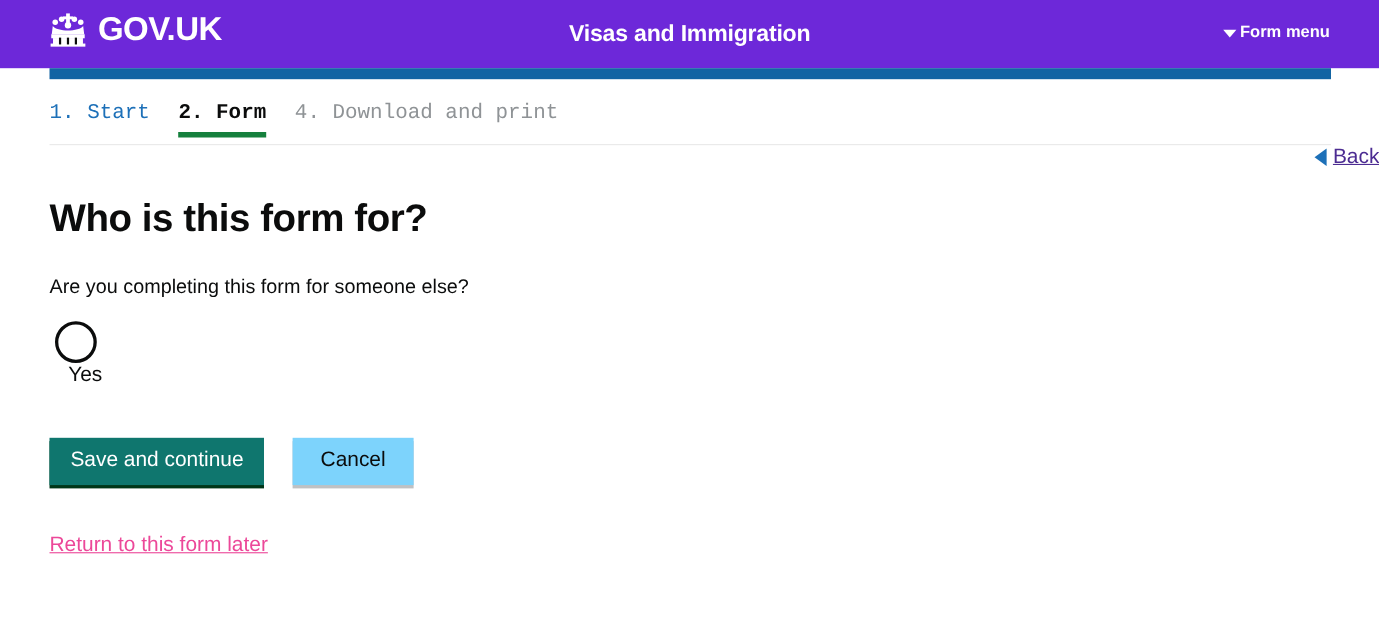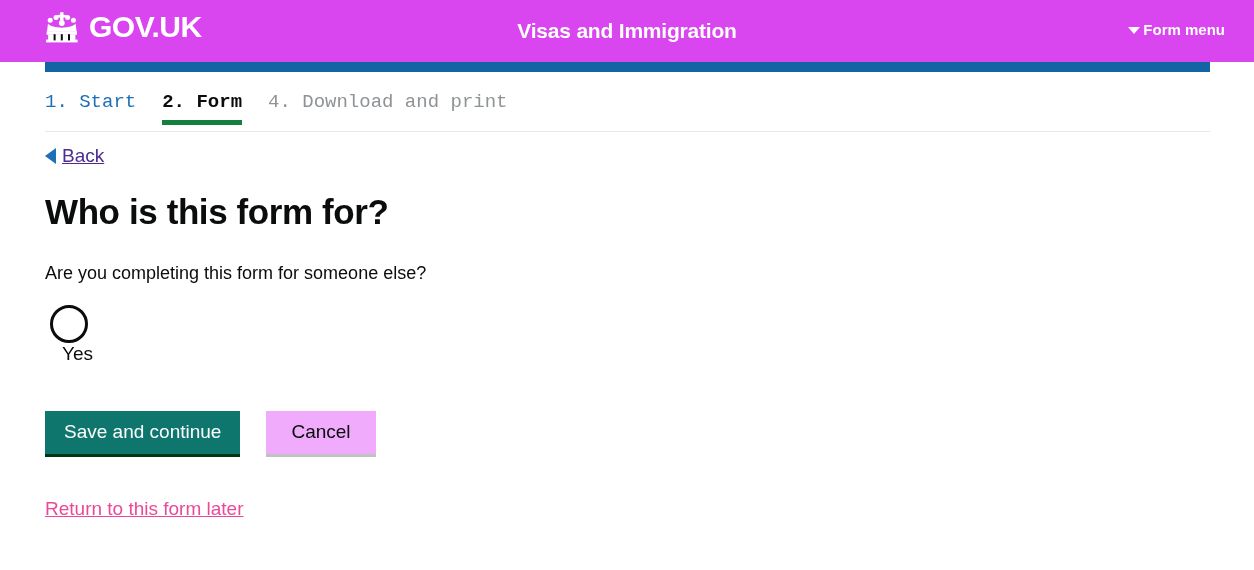--- a/index.html
+++ b/index.html
@@ -13,21 +13,21 @@
     background: #ffffff;
     font-family: "Liberation Sans", sans-serif;
     color: #0b0c0c;
     overflow: hidden;
   }
 
   
   .gov-header {
     position: relative;
     height: 62px;
-    background: #d946ef;
+    background: #6d28d9;
     display: flex;
     align-items: center;
   }
   .brand {
     position: absolute;
     left: 42px;
     top: 11px;
     display: flex;
     align-items: center;
     gap: 7px;
@@ -50,21 +50,21 @@
     left: 0;
     right: 0;
     text-align: center;
     color: #ffffff;
     font-size: 21px;
     font-weight: bold;
     letter-spacing: -0.2px;
   }
   .form-menu {
     position: absolute;
-    right: 29px;
+    right: 45px;
     top: 21px;
     color: #ffffff;
     font-size: 15px;
     font-weight: bold;
     display: flex;
     align-items: center;
     gap: 3px;
     cursor: pointer;
     text-decoration: none;
   }
@@ -125,24 +125,24 @@
   }
   .steps-rule {
     width: 1165px;
     height: 1px;
     background: #e8e8e8;
     margin-top: 6px;
   }
 
   
   .back-row {
-    margin-top: 13px;
     display: flex;
     align-items: center;
     gap: 6px;
+    justify-content: flex-end;
   }
   .caret-left {
     width: 0;
     height: 0;
     border-top: 8px solid transparent;
     border-bottom: 8px solid transparent;
     border-right: 11px solid #1d70b8;
     display: inline-block;
   }
   .back-link {
@@ -221,21 +221,21 @@
     cursor: pointer;
     padding: 11px 19px 12px 19px;
     line-height: 1.1;
   }
   .btn-primary {
     background: #0f766e;
     color: #ffffff;
     box-shadow: 0 3px 0 #003618;
   }
   .btn-secondary {
-    background: #f0abfc;
+    background: #7dd3fc;
     color: #0b0c0c;
     box-shadow: 0 3px 0 #bfc1c3;
     padding-left: 25px;
     padding-right: 25px;
   }
 
   
   .return-link {
     display: inline-block;
     margin-top: 44px;

